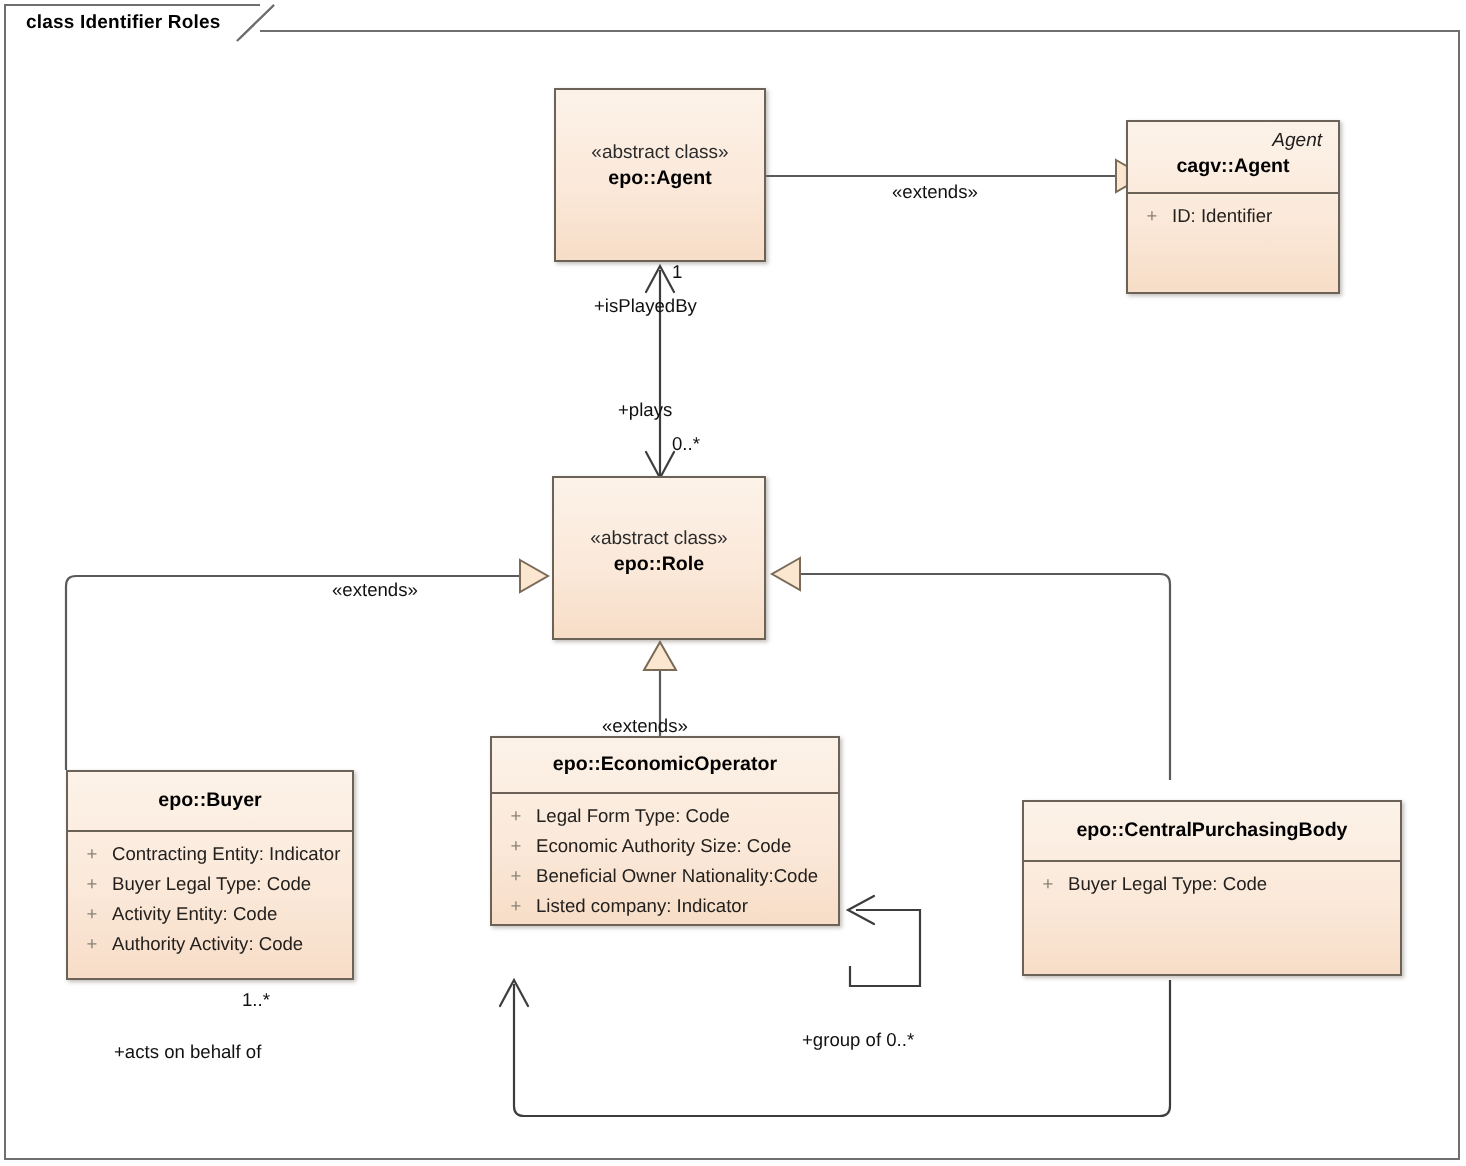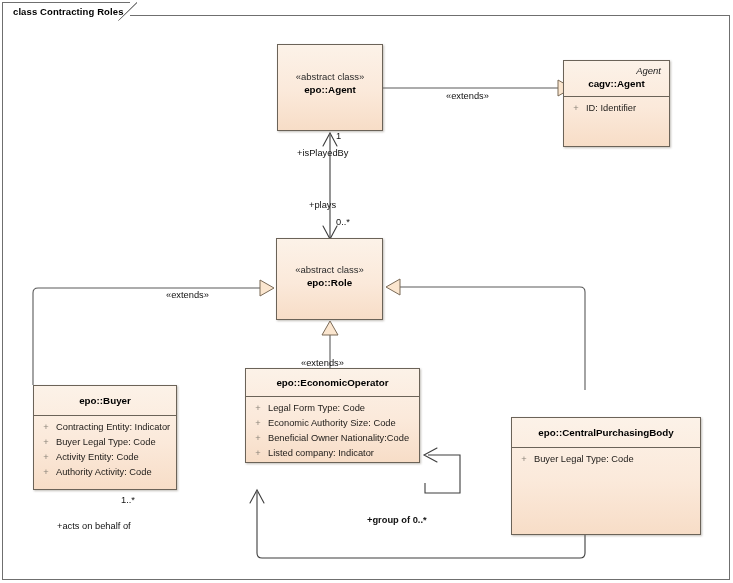--- a/index.html
+++ b/index.html
@@ -163,21 +163,21 @@
     stroke-linecap: round;
   }
 </style>
 </head>
 <body>
 
 <div id="canvas">
 
   <div class="frame-border"></div>
   <div class="frame-tab">
-    <span class="frame-tab-label">class Contracting Roles</span>
+    <span class="frame-tab-label">class Identifier Roles</span>
   </div>
   <svg class="tab-diag" viewBox="0 0 20 19">
     <path d="M0.5 18.5 L19 0.5" stroke="#6f6f6f" stroke-width="1" fill="none"></path>
     <path d="M0.5 18.5 L19 18.6" stroke="#ffffff" stroke-width="1.4" fill="none"></path>
     <path d="M0.5 18.5 L19 0.5" stroke="#6f6f6f" stroke-width="1" fill="none"></path>
   </svg>
 
   <svg class="lines">
 
       cagv::Agent  (generalization, hollow triangle at target) --&gt;
@@ -284,21 +284,21 @@
         <span class="attr-vis">+</span>
         <span class="attr-txt">Beneficial Owner Nationality:Code</span>
       </div>
       <div class="attr-row">
         <span class="attr-vis">+</span>
         <span class="attr-txt">Listed company: Indicator</span>
       </div>
     </div>
   </div>
 
-  <div class="uml-class" style="left:511px; top:417px; width:190px; height:118px;">
+  <div class="uml-class" style="left:511px; top:400px; width:190px; height:88px;">
     <div class="cls-head" style="padding-top:8px; padding-bottom:7px;">
       <div class="cls-name">epo::CentralPurchasingBody</div>
     </div>
     <div class="cls-sep"></div>
     <div class="cls-attrs">
       <div class="attr-row">
         <span class="attr-vis">+</span>
         <span class="attr-txt">Buyer Legal Type: Code</span>
       </div>
     </div>
@@ -315,15 +315,15 @@
   <div class="conn-label" style="left:336px; top:217px;">0..*</div>
 
   <div class="conn-label" style="left:166px; top:290px;">«extends»</div>
 
   <div class="conn-label" style="left:301px; top:358px;">«extends»</div>
 
   <div class="conn-label" style="left:57px; top:521px;">+acts on behalf of</div>
 
   <div class="conn-label" style="left:121px; top:495px;">1..*</div>
 
-  <div class="conn-label" style="left:367px; top:515px;font-weight:bold;">+group of 0..*</div>
+  <div class="conn-label" style="left:401px; top:515px;">+group of 0..*</div>
 
 </div>
 
 </body></html>

